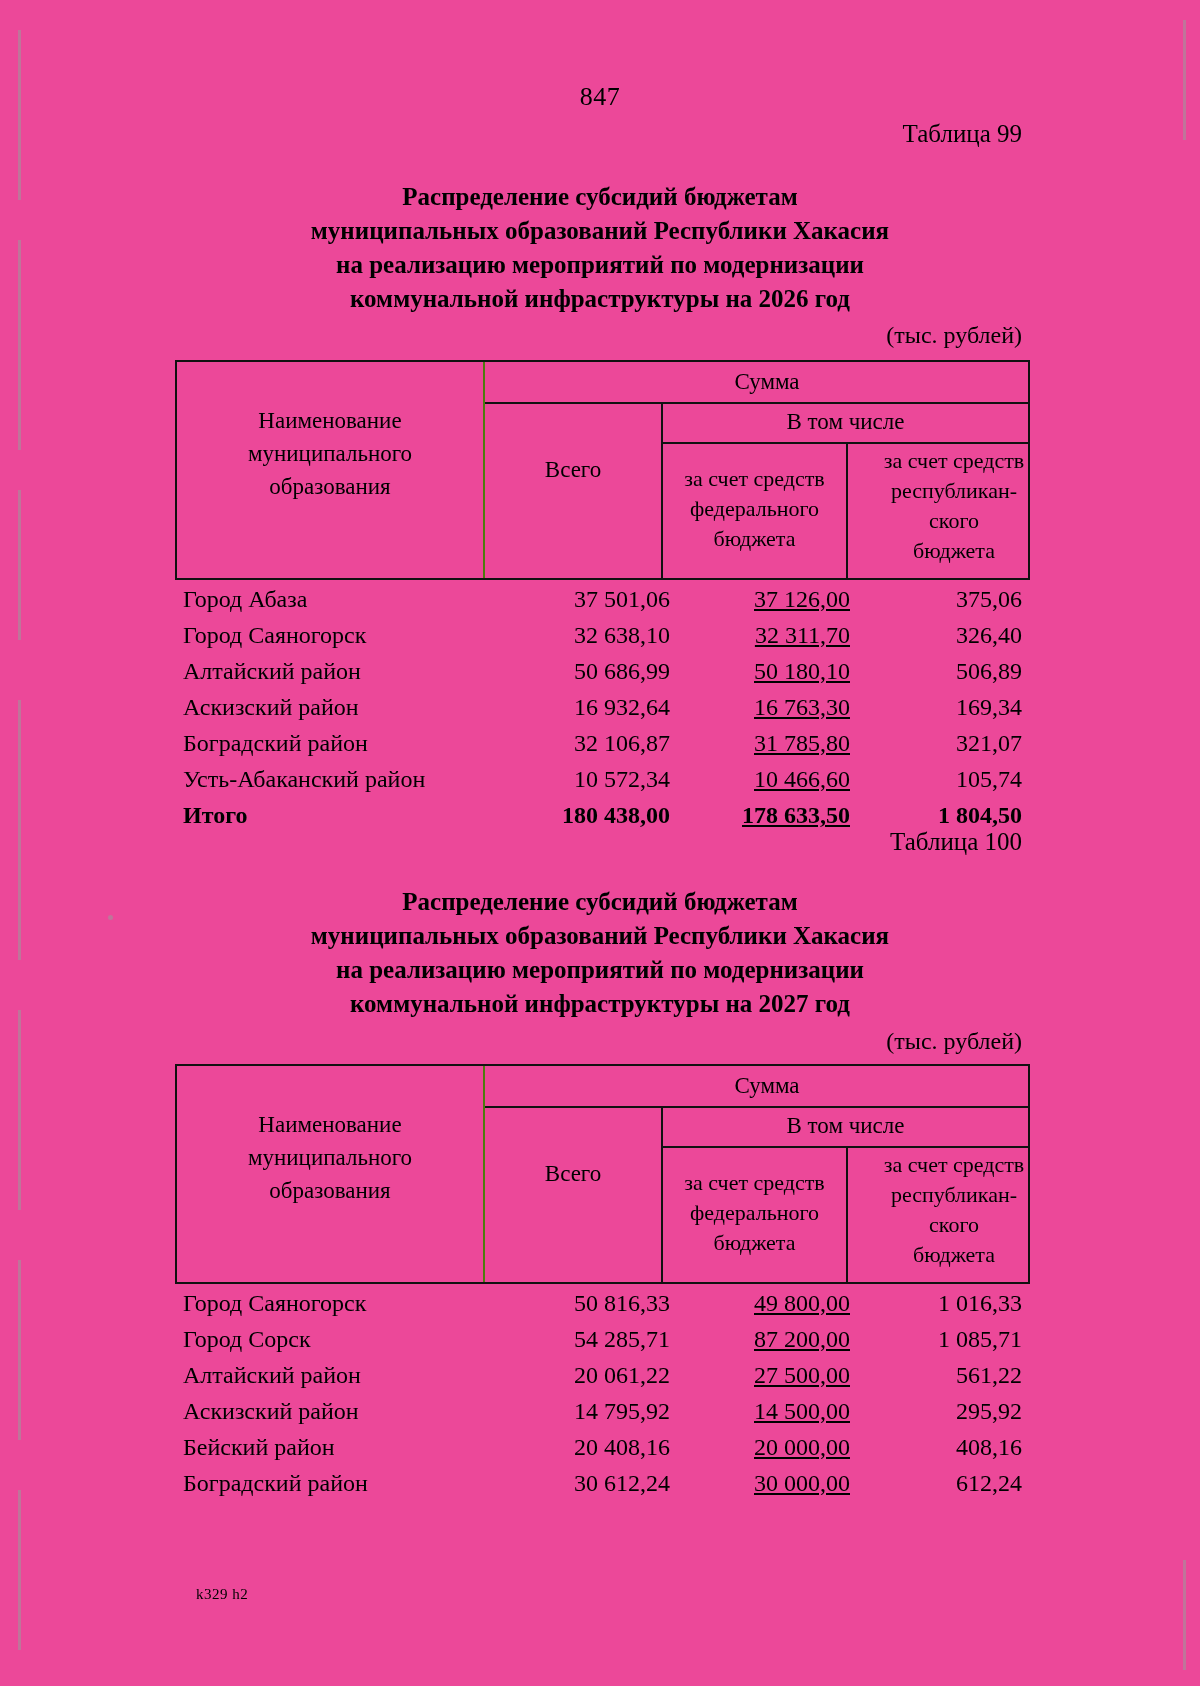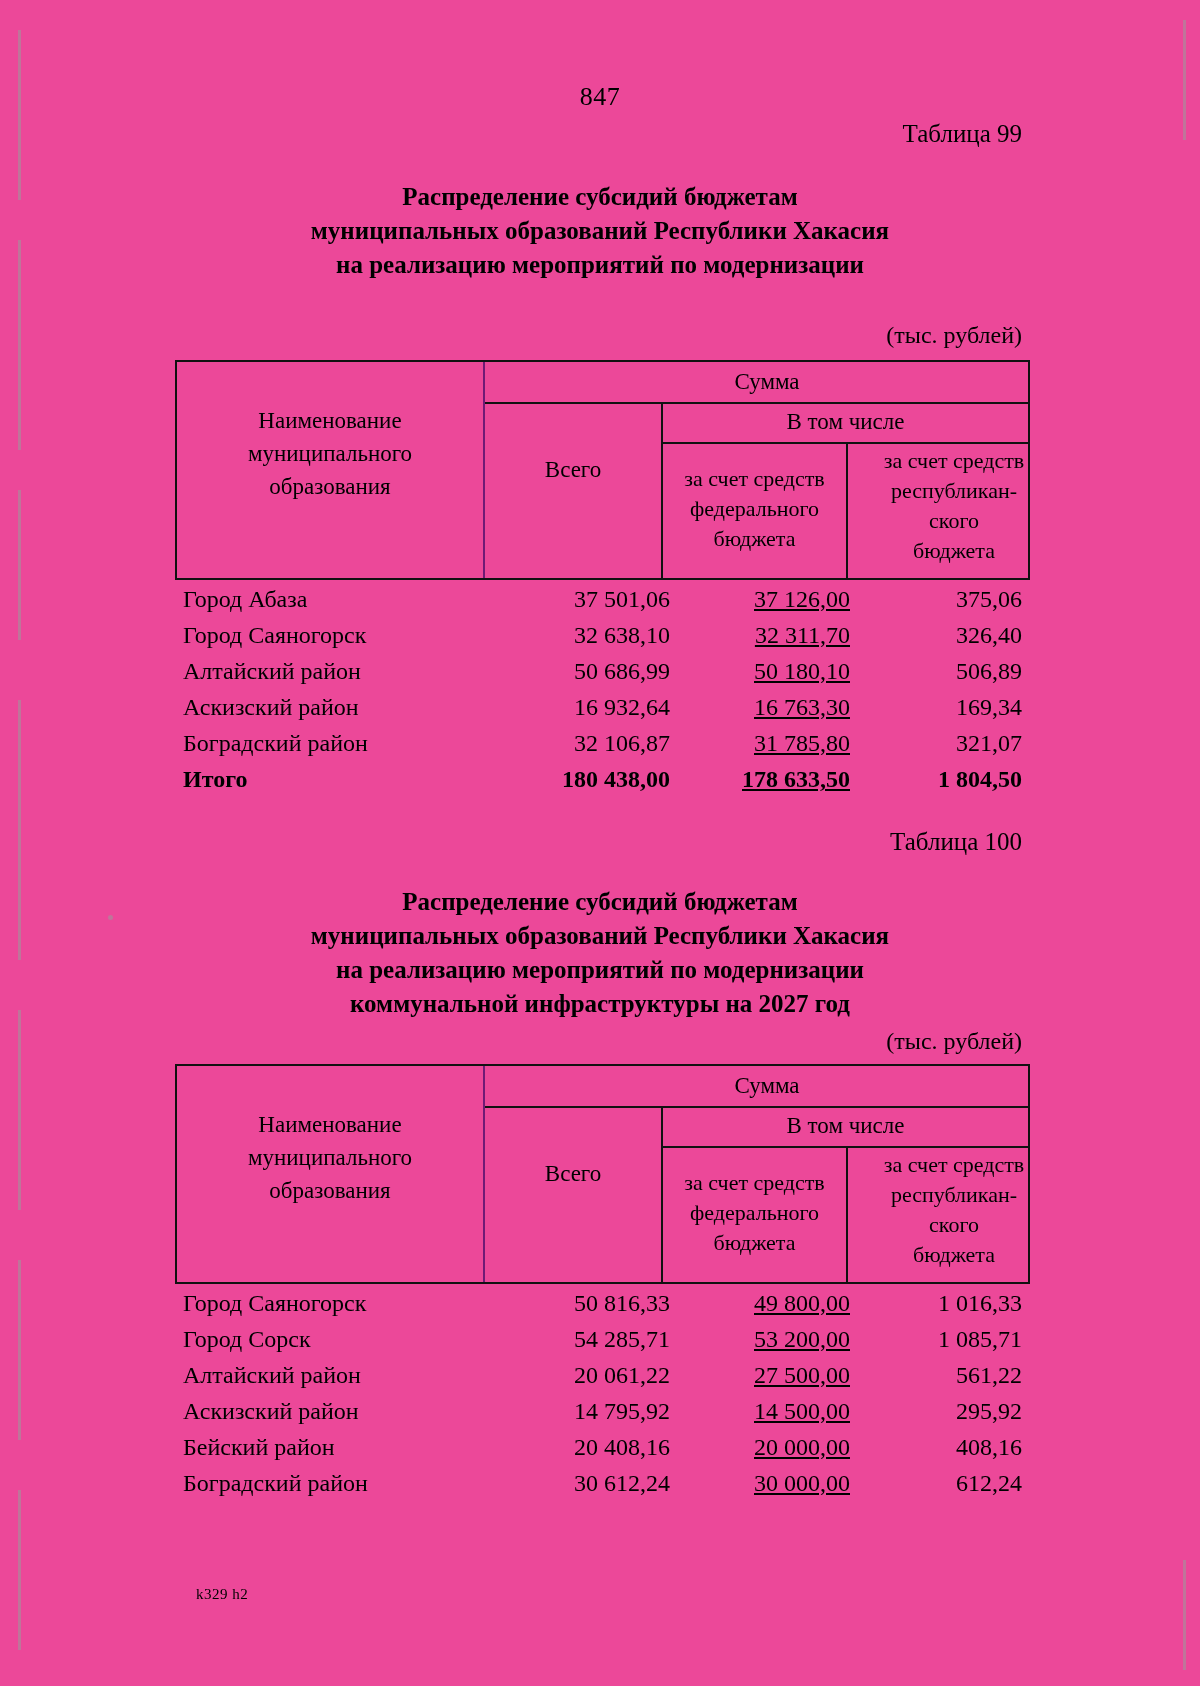--- a/index.html
+++ b/index.html
@@ -71,21 +71,21 @@
     border: 2px solid #111;
     height: 220px;
     box-sizing: border-box;
   }
   .hdr-name {
     position: absolute;
     left: 0; top: 0;
     width: 308px;
     height: 100%;
     box-sizing: border-box;
-    border-right: 2px solid #701a75;
+    border-right: 2px solid #4d7c0f;
     display: flex;
     align-items: center;
     justify-content: center;
     text-align: center;
     font-size: 23px;
     line-height: 33px;
     padding-bottom: 34px;
   }
   .hdr-right {
     position: absolute;
@@ -202,20 +202,21 @@
   <div class="scan-mark" style="left:108px; top:915px; width:5px; height:5px; border-radius:50%;"></div>
 
   <div class="page-number">847</div>
 
   <div class="table-label" style="top:120px;">Таблица 99</div>
 
   <div class="doc-title" style="top:180px;">
     <div>Распределение субсидий бюджетам</div>
     <div>муниципальных образований Республики Хакасия</div>
     <div>на реализацию мероприятий по модернизации</div>
+    <div>коммунальной инфраструктуры на 2026 год</div>
   </div>
 
   <div class="units" style="top:322px;">(тыс. рублей)</div>
 
   <div class="tbl" style="top:360px;">
     <div class="hdr">
       <div class="hdr-name">
         <div>
           <div>Наименование</div>
           <div>муниципального</div>
@@ -270,20 +271,26 @@
         <span class="c-num c-total">16 932,64</span>
         <span class="c-num c-fed">16 763,30</span>
         <span class="c-num c-rep">169,34</span>
       </div>
       <div class="row">
         <span class="c-name">Боградский район</span>
         <span class="c-num c-total">32 106,87</span>
         <span class="c-num c-fed">31 785,80</span>
         <span class="c-num c-rep">321,07</span>
       </div>
+      <div class="row">
+        <span class="c-name">Усть-Абаканский район</span>
+        <span class="c-num c-total">10 572,34</span>
+        <span class="c-num c-fed">10 466,60</span>
+        <span class="c-num c-rep">105,74</span>
+      </div>
       <div class="row total-row">
         <span class="c-name">Итого</span>
         <span class="c-num c-total">180 438,00</span>
         <span class="c-num c-fed">178 633,50</span>
         <span class="c-num c-rep">1 804,50</span>
       </div>
     </div>
   </div>
 
   <div class="table-label" style="top:828px;">Таблица 100</div>
@@ -333,21 +340,21 @@
     <div class="rows" style="margin-top:6px;">
       <div class="row">
         <span class="c-name">Город Саяногорск</span>
         <span class="c-num c-total">50 816,33</span>
         <span class="c-num c-fed">49 800,00</span>
         <span class="c-num c-rep">1 016,33</span>
       </div>
       <div class="row">
         <span class="c-name">Город Сорск</span>
         <span class="c-num c-total">54 285,71</span>
-        <span class="c-num c-fed">53 200,00</span>
+        <span class="c-num c-fed">87 200,00</span>
         <span class="c-num c-rep">1 085,71</span>
       </div>
       <div class="row">
         <span class="c-name">Алтайский район</span>
         <span class="c-num c-total">20 061,22</span>
         <span class="c-num c-fed">27 500,00</span>
         <span class="c-num c-rep">561,22</span>
       </div>
       <div class="row">
         <span class="c-name">Аскизский район</span>

